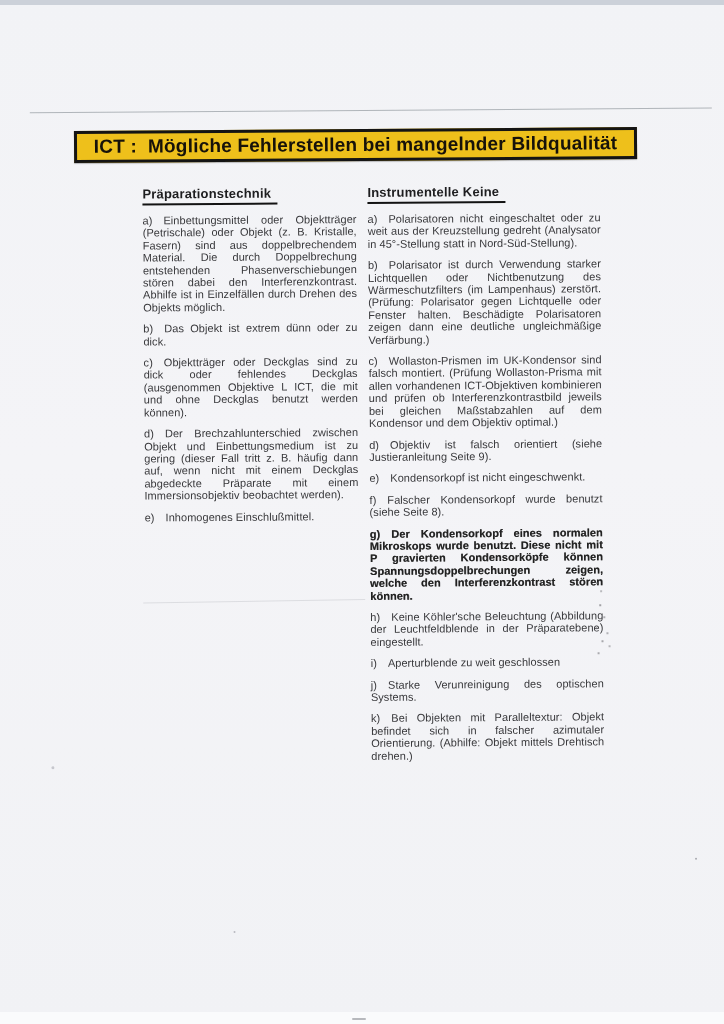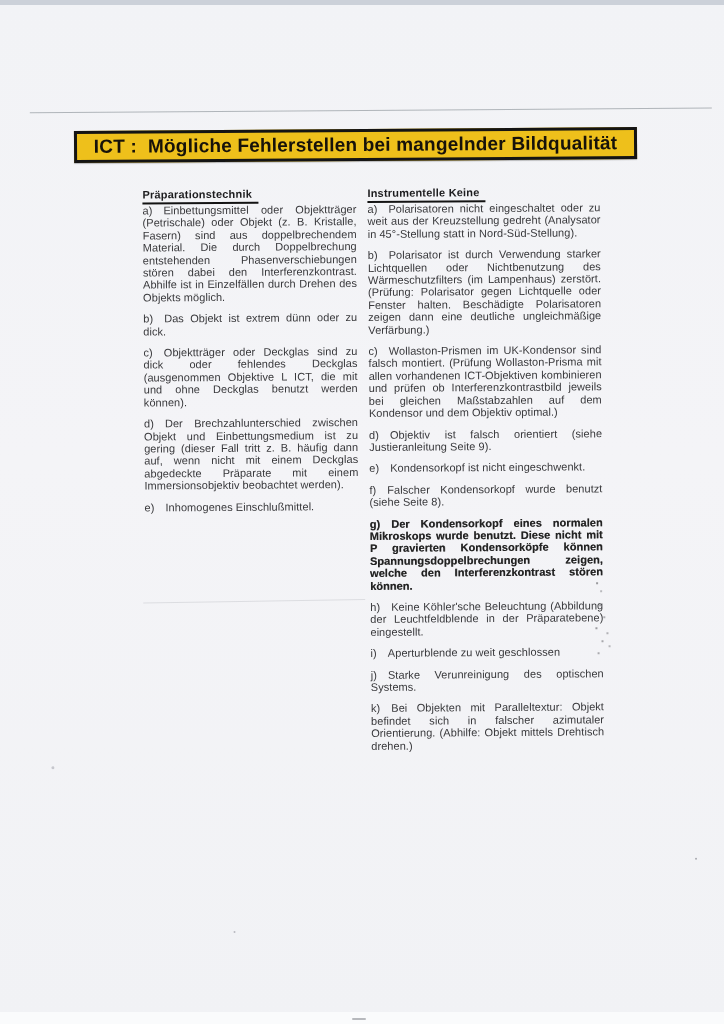--- a/index.html
+++ b/index.html
@@ -46,23 +46,24 @@
   }
   .columns {
     position: absolute; left: 142px; top: 183px;
     display: flex; gap: 11px;
   }
   .col { color: #38383b; }
   .col-left  { width: 214px; }
   .col-right { width: 233px; }
   .col-header {
     display: inline-block;
-    font-size: 11px; font-weight: bold; color: #1d1d1f;
+    font-size: 13px; font-weight: bold; color: #1d1d1f;
     border-bottom: 2.5px solid #131313;
     padding: 0 6px 2px 0;
+    margin-bottom: 9px;
     letter-spacing: 0.2px;
   }
   .item {
     margin: 0 0 9px 0;
     font-size: 11px; line-height: 12.4px;
     text-align: justify;
     letter-spacing: 0.05px;
   }
   .item .lbl { margin-right: 11px; }
   .item.smudged {

